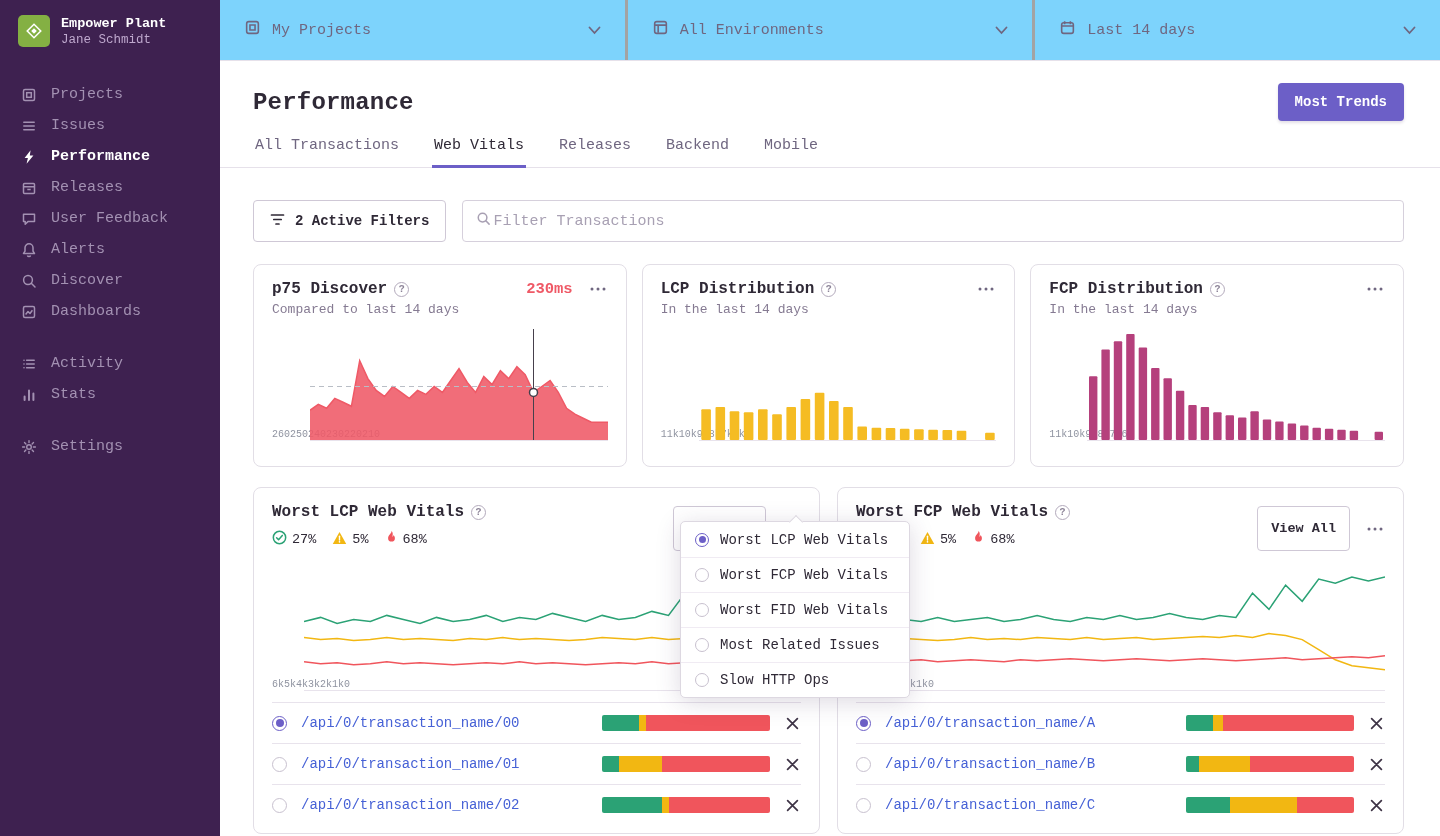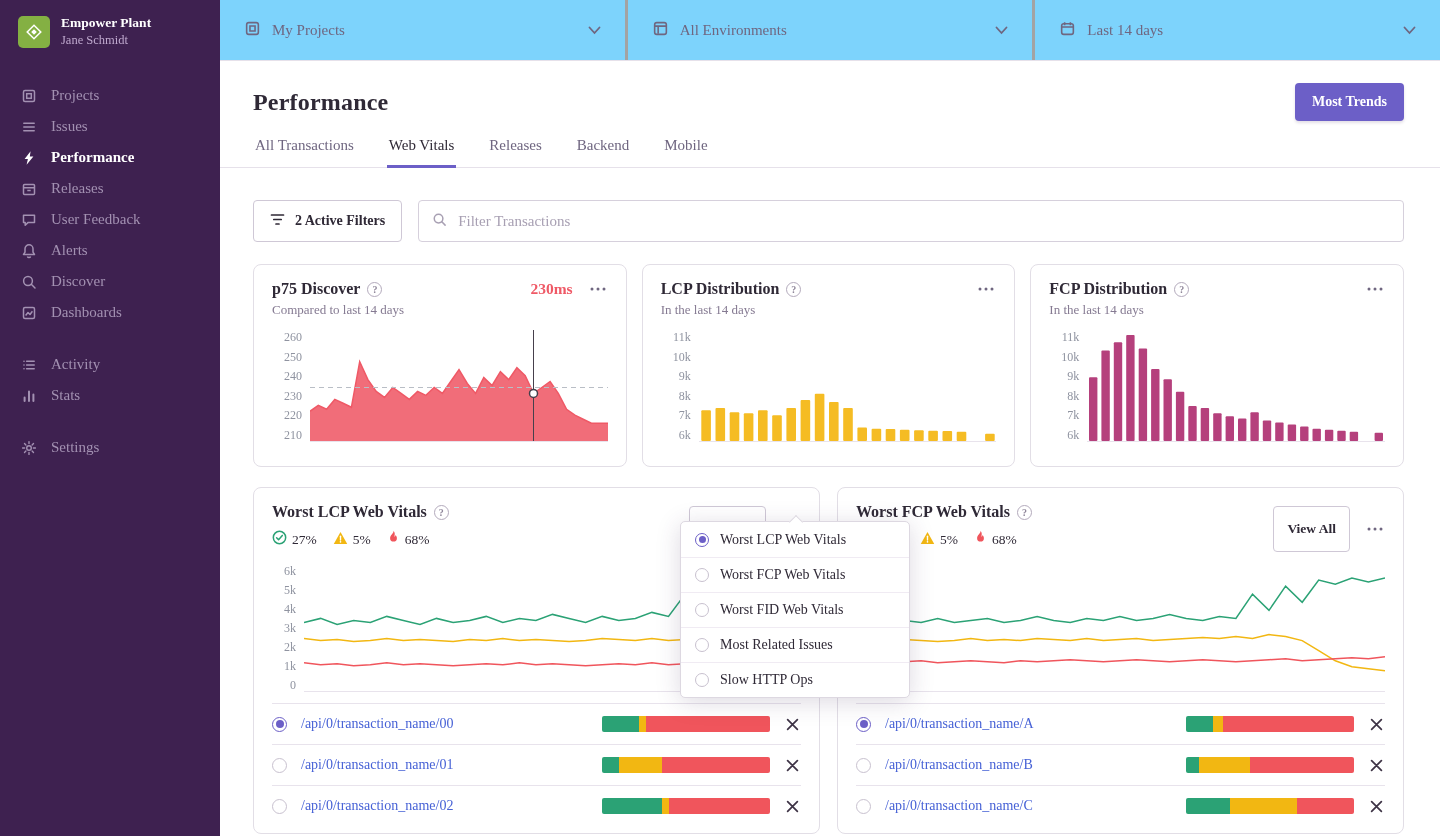--- a/index.html
+++ b/index.html
@@ -1,17 +1,17 @@
 <!DOCTYPE html>
 <html><head>
 <meta charset="utf-8">
 <style>
   html,body{margin:0;padding:0;background:#fff;}
   *{box-sizing:border-box;}
-  .app{position:relative;width:1440px;height:836px;overflow:hidden;font-family:Liberation Serif, serif;background:#fff;color:#2F2936;}
+  .app{position:relative;width:1440px;height:836px;overflow:hidden;font-family:Liberation Mono, monospace;background:#fff;color:#2F2936;}
 
   
   .sidebar{position:absolute;left:0;top:0;bottom:0;width:220px;background:#3E2150;}
   .org-block{display:flex;align-items:center;gap:11px;padding:15px 16px 10px 18px;cursor:pointer;}
   .org-logo{width:32px;height:32px;border-radius:5px;background:#84B043;display:flex;align-items:center;justify-content:center;flex:none;}
   .org-text{display:flex;flex-direction:column;gap:2px;}
   .org-name{color:#fff;font-size:13.5px;font-weight:700;}
   .org-user{color:#BFA9CE;font-size:12.5px;}
   .nav{display:flex;flex-direction:column;margin-top:22px;}
   .nav.nav-secondary{margin-top:21px;}
@@ -32,40 +32,40 @@
   .page-head{display:flex;align-items:center;justify-content:space-between;}
   .page-head h1{margin:0;font-size:24px;font-weight:700;color:#2F2936;letter-spacing:.2px;}
   .btn-primary{background:#6C5FC7;color:#fff;border:none;border-radius:4px;font-family:inherit;font-size:14px;font-weight:700;padding:11px 17px;cursor:pointer;box-shadow:0 2px 3px rgba(64,42,86,.15);}
 
   .tabs{display:flex;gap:31px;margin:16px -36px 0 -33px;padding-left:33px;border-bottom:1px solid #E6E1EA;}
   .tab{font-size:15px;color:#6F6680;padding:0 2px 11px;cursor:pointer;border-bottom:3px solid transparent;margin-bottom:-1px;}
   .tab.active{color:#2F2936;border-bottom-color:#6C5FC7;}
 
   .filter-row{display:flex;gap:16px;margin-top:32px;height:42px;}
   .btn-filters{display:flex;align-items:center;gap:10px;background:#fff;border:1px solid #CFC8D6;border-radius:4px;padding:0 16px;font-family:inherit;font-size:14px;font-weight:700;color:#2F2936;cursor:pointer;}
-  .search-box{flex:1;display:flex;align-items:center;gap:9px;border:1px solid #D6D0DC;border-radius:4px;padding:0 13px;background:#fff;}
+  .search-box{flex:1;display:flex;align-items:center;border:1px solid #D6D0DC;border-radius:4px;padding:0 13px;background:#fff;}
   .search-box input{flex:1;border:none;outline:none;font-family:inherit;font-size:15px;color:#2F2936;background:transparent;}
   .search-box input::placeholder{color:#A8A0B3;}
 
   
   .cards-3{display:grid;grid-template-columns:repeat(3,1fr);gap:15px;margin-top:22px;}
   .cards-2{display:grid;grid-template-columns:repeat(2,1fr);gap:17px;margin-top:20px;}
   .card{background:#fff;border:1px solid #E2DEE6;border-radius:8px;padding:15px 18px 16px;position:relative;}
   .cards-3 .card{height:203px;}
   .cards-2 .card{height:347px;}
   .card-head{display:flex;align-items:center;gap:7px;}
   .card-title{font-size:16px;font-weight:600;color:#2F2936;}
   .q-icon{width:15px;height:15px;border:1.5px solid #B3AABC;border-radius:50%;color:#8D8498;font-size:10px;font-weight:700;display:inline-flex;align-items:center;justify-content:center;flex:none;cursor:pointer;}
   .head-right{margin-left:auto;display:flex;align-items:center;gap:15px;}
   .p75-value{font-size:15.5px;font-weight:600;color:#EF5966;}
   .dots{display:flex;align-items:center;cursor:pointer;padding:2px;}
   .card-sub{margin-top:4px;font-size:13px;color:#857A92;}
   .chart-row{display:flex;gap:8px;margin-top:12px;height:112px;}
   .chart-row.v{height:128px;}
-  .axis{width:30px;display:flex;flex-direction:column;justify-content:space-between;align-items:flex-end;font-size:12px;color:#8F93A0;line-height:1;padding:1px 0;}
+  .axis{width:30px;display:flex;flex-direction:row;justify-content:space-between;align-items:flex-end;font-size:10px;color:#8F93A0;line-height:1;padding:1px 0;}
   .chart-row.v .axis{width:24px;}
   .chart{flex:1;position:relative;border-bottom:1px solid #E8E3EC;}
   .chart svg{display:block;position:absolute;left:0;top:0;}
 
   
   .v-head{display:flex;justify-content:space-between;align-items:flex-start;}
   .v-title-row{display:flex;align-items:center;gap:7px;}
   .badges{display:flex;align-items:center;gap:16px;margin-top:9px;font-size:13.5px;color:#2F2936;}
   .badges.offset{padding-left:64px;}
   .badge{display:flex;align-items:center;gap:5px;}

